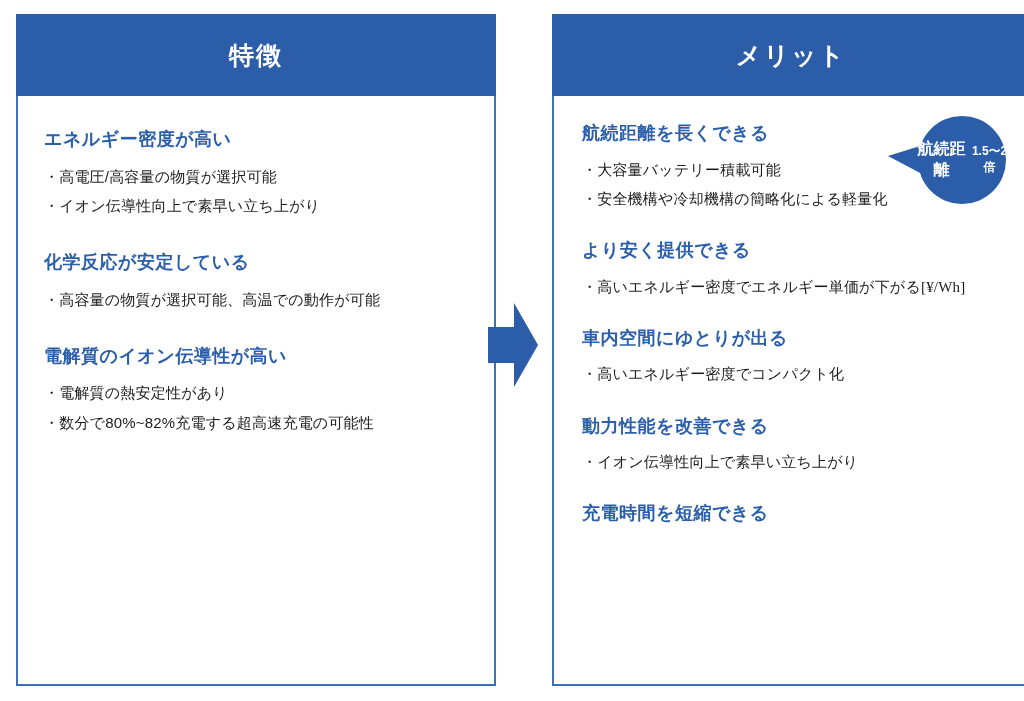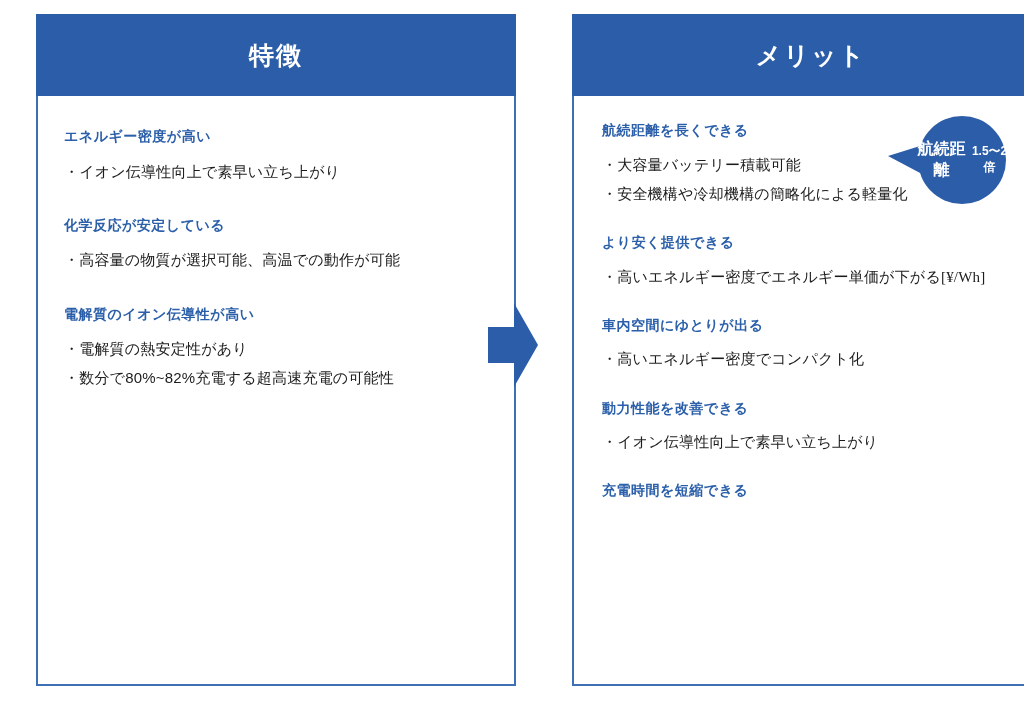--- a/index.html
+++ b/index.html
@@ -23,21 +23,20 @@
     width: 1024px;
     height: 701px;
   }
 
   
   .panel {
     position: absolute;
     box-sizing: border-box;
     background: #ffffff;
     border: 2px solid #3f70b5;
-    margin-left: 20px;
   }
   #panel-features {
     left: 16px;
     top: 14px;
     width: 480px;
     height: 672px;
   }
   #panel-merits {
     left: 552px;
     top: 14px;
@@ -80,21 +79,21 @@
     margin-bottom: 34px;
   }
   #panel-merits .section {
     margin-bottom: 28px;
   }
   .section:last-child {
     margin-bottom: 0;
   }
   .section-title {
     color: #2b5fa9;
-    font-size: 14px;
+    font-size: 18px;
     font-weight: bold;
     line-height: 1.25;
     margin: 0 0 14px 0;
     letter-spacing: 0.5px;
   }
   .bullet-list {
     list-style: none;
     margin: 0;
     padding: 0;
   }
@@ -157,20 +156,21 @@
 
   <section class="panel" id="panel-features">
     <div class="panel-header">
       <span class="panel-header-title">特徴</span>
     </div>
     <div class="panel-body">
 
       <div class="section">
         <h2 class="section-title">エネルギー密度が高い</h2>
         <ul class="bullet-list">
+          <li class="bullet-item">・高電圧/高容量の物質が選択可能</li>
           <li class="bullet-item">・イオン伝導性向上で素早い立ち上がり</li>
         </ul>
       </div>
 
       <div class="section">
         <h2 class="section-title">化学反応が安定している</h2>
         <ul class="bullet-list">
           <li class="bullet-item">・高容量の物質が選択可能、高温での動作が可能</li>
         </ul>
       </div>

